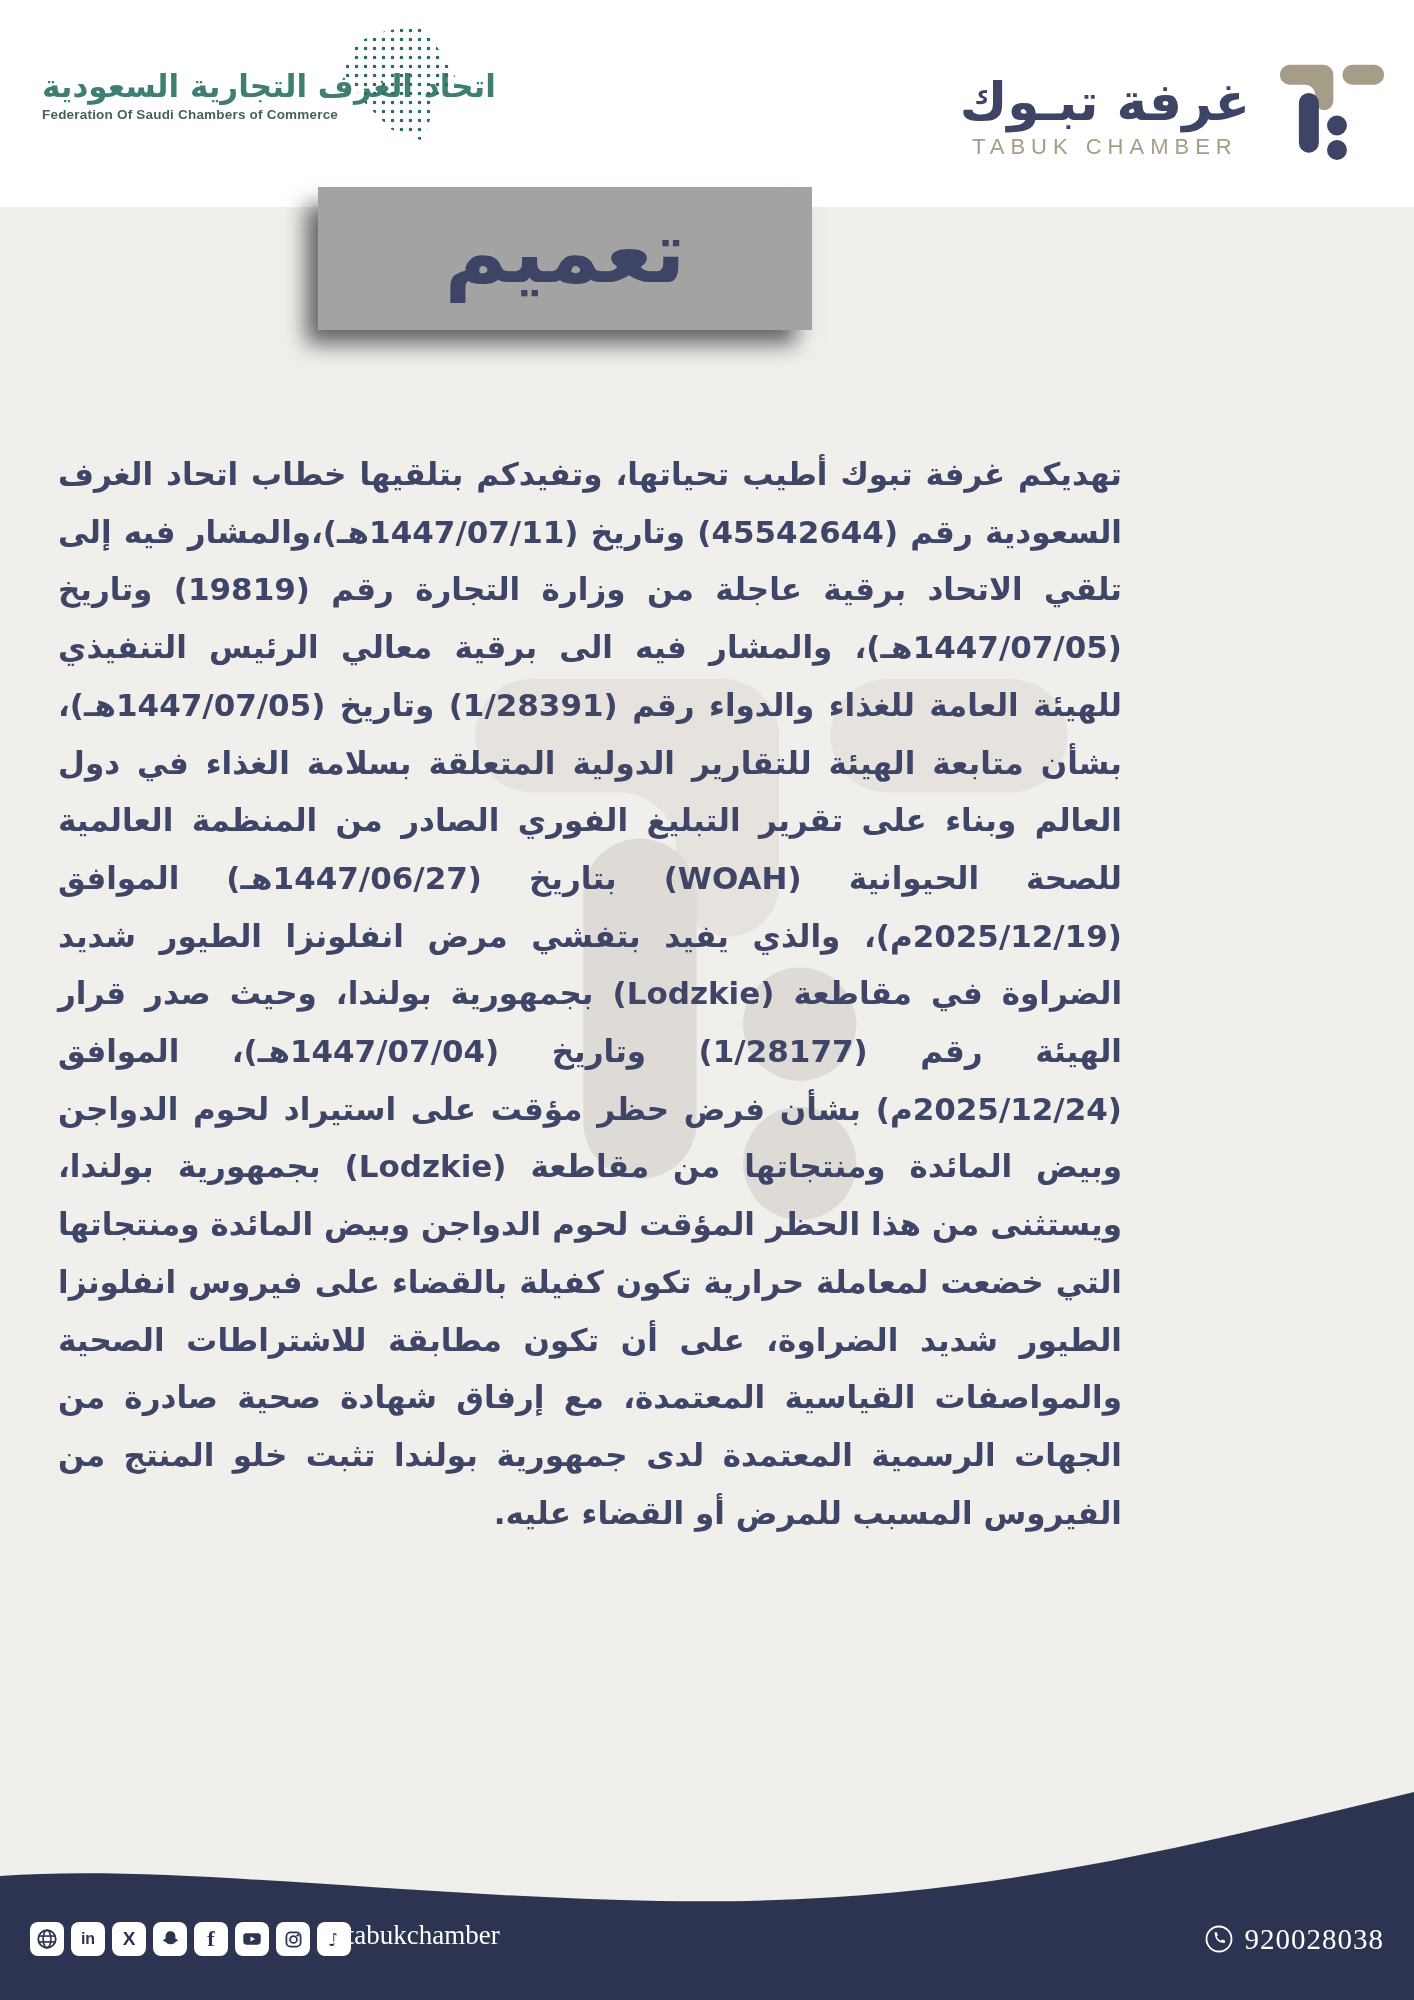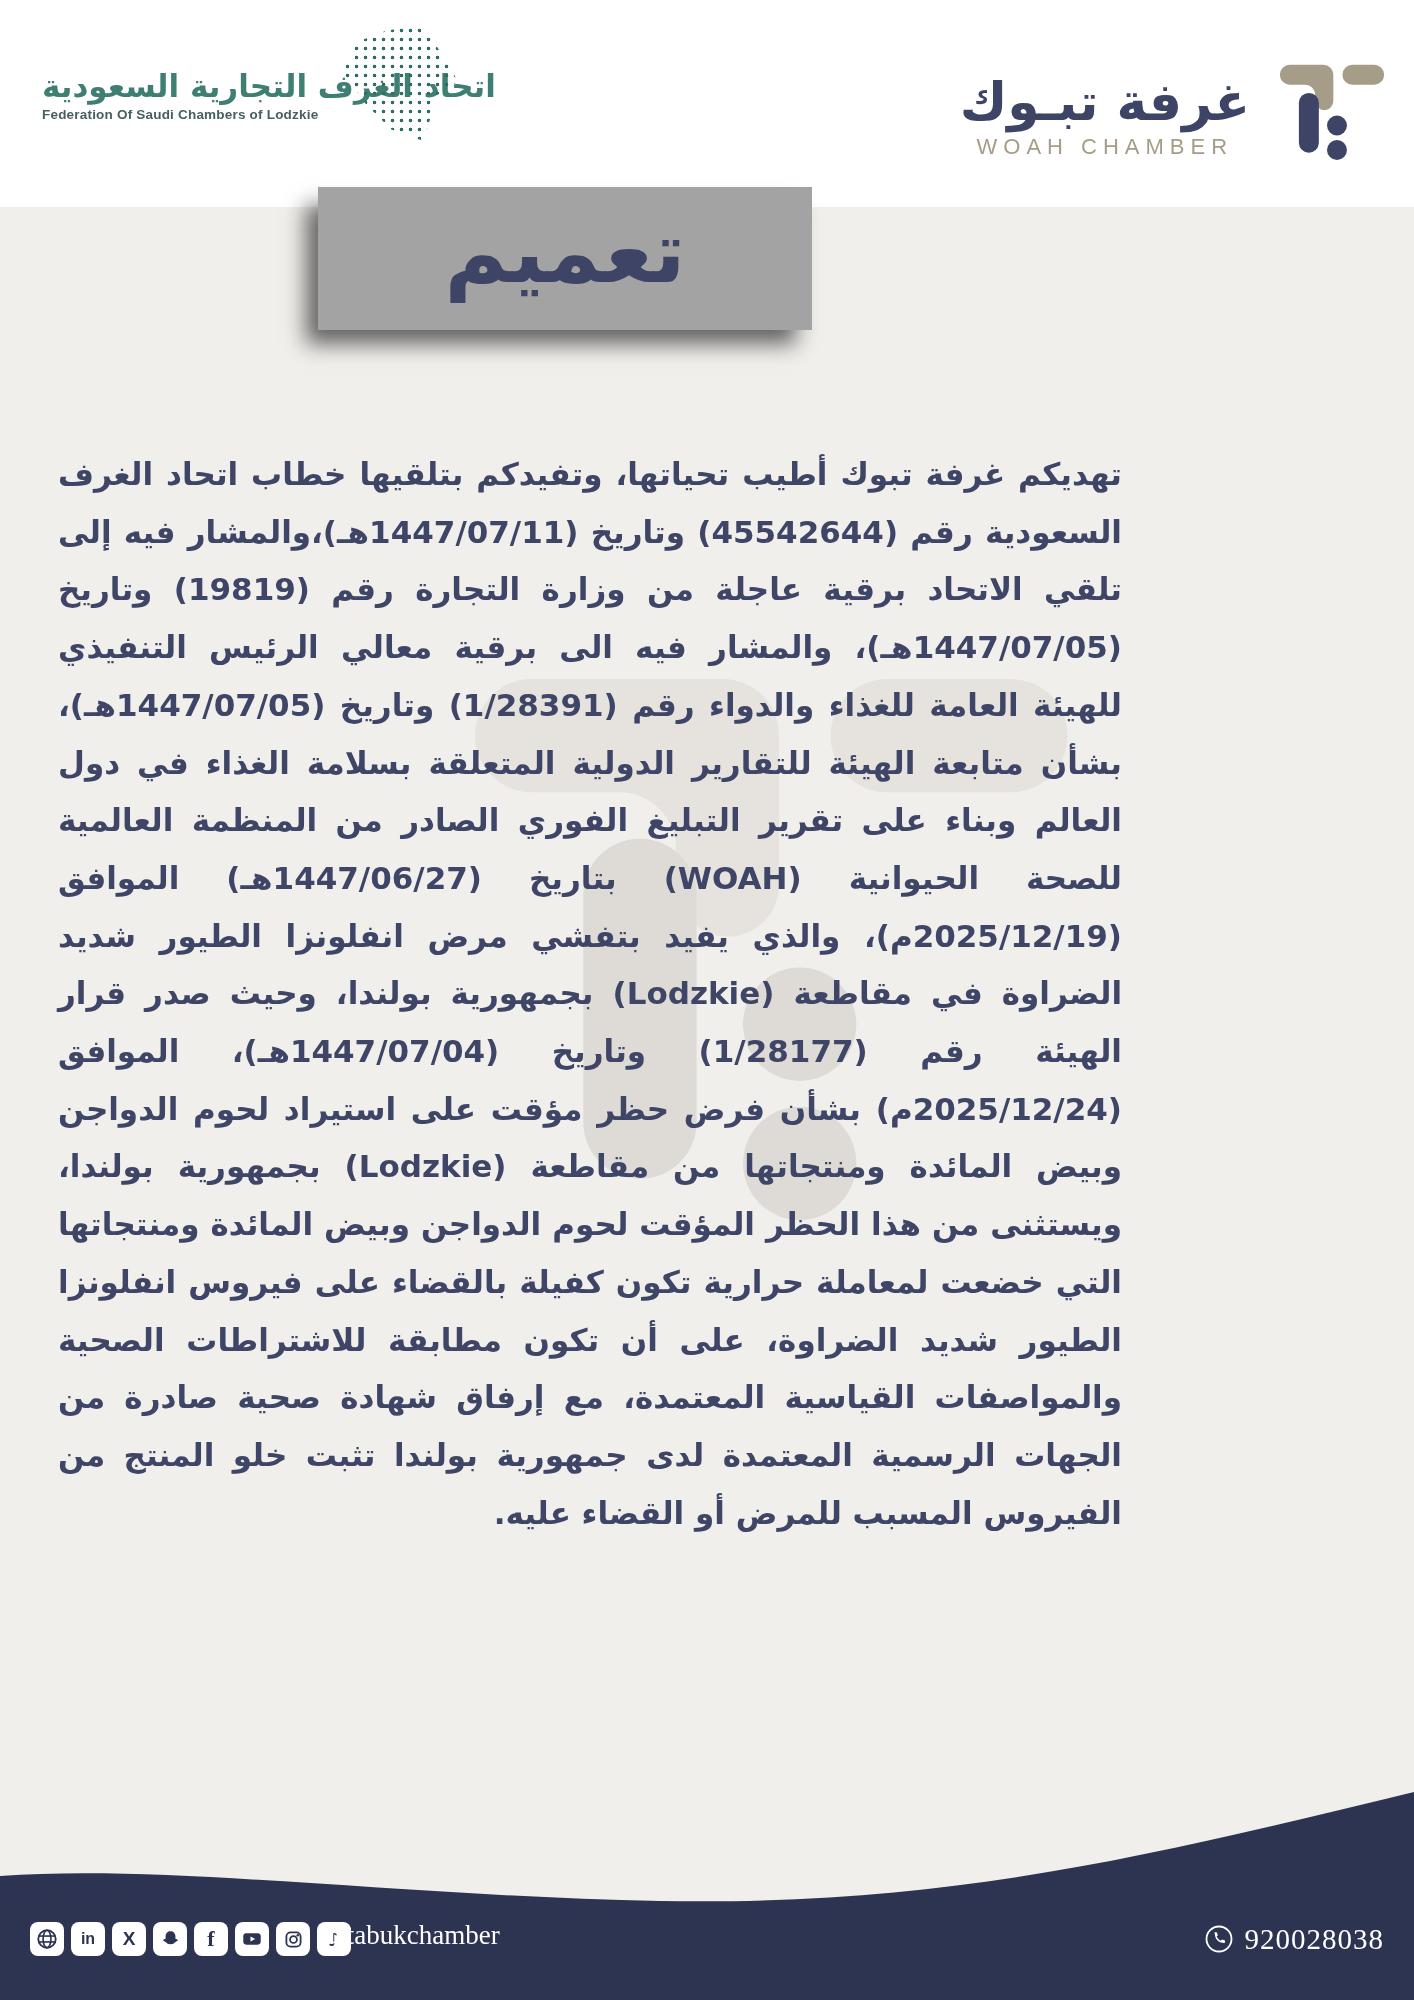--- a/index.html
+++ b/index.html
@@ -63,28 +63,28 @@
   <svg class="watermark" viewBox="0 0 130 118" aria-hidden="true">
     <path d="M24 13 L61 13 A11 11 0 0 1 72 24 L72 53 A10 10 0 0 1 52 53 L52 46 A11 11 0 0 0 41 35 L24 35 A11 11 0 0 1 24 13 Z" fill="#e6e3df"></path>
     <rect x="82" y="13" width="46" height="22" rx="11" fill="#e6e3df"></rect>
     <rect x="34" y="44" width="22" height="66" rx="11" fill="#dedbd7"></rect>
     <circle cx="76" cy="80" r="11" fill="#dedbd7"></circle>
     <circle cx="76" cy="107" r="11" fill="#dedbd7"></circle>
   </svg>
 
   <div class="fsc-logo">
     <div class="fsc-ar">اتحاد الغرف التجارية السعودية</div>
-    <div class="fsc-en">Federation Of Saudi Chambers of Lodzkie</div>
+    <div class="fsc-en">Federation Of Saudi Chambers of Commerce</div>
   </div>
   <div class="fsc-map"></div>
 
   <div class="tabuk-logo">
     <div class="tabuk-text">
       <div class="tabuk-ar">غرفة تبـوك</div>
-      <div class="tabuk-en">WOAH CHAMBER</div>
+      <div class="tabuk-en">TABUK CHAMBER</div>
     </div>
     <svg class="tabuk-mark" viewBox="0 0 130 118" aria-hidden="true">
       <path d="M24 13 L61 13 A11 11 0 0 1 72 24 L72 53 A10 10 0 0 1 52 53 L52 46 A11 11 0 0 0 41 35 L24 35 A11 11 0 0 1 24 13 Z" fill="#a69d88"></path>
       <rect x="82" y="13" width="46" height="22" rx="11" fill="#a69d88"></rect>
       <rect x="34" y="44" width="22" height="66" rx="11" fill="#3d4466"></rect>
       <circle cx="76" cy="80" r="11" fill="#3d4466"></circle>
       <circle cx="76" cy="107" r="11" fill="#3d4466"></circle>
     </svg>
   </div>
 

